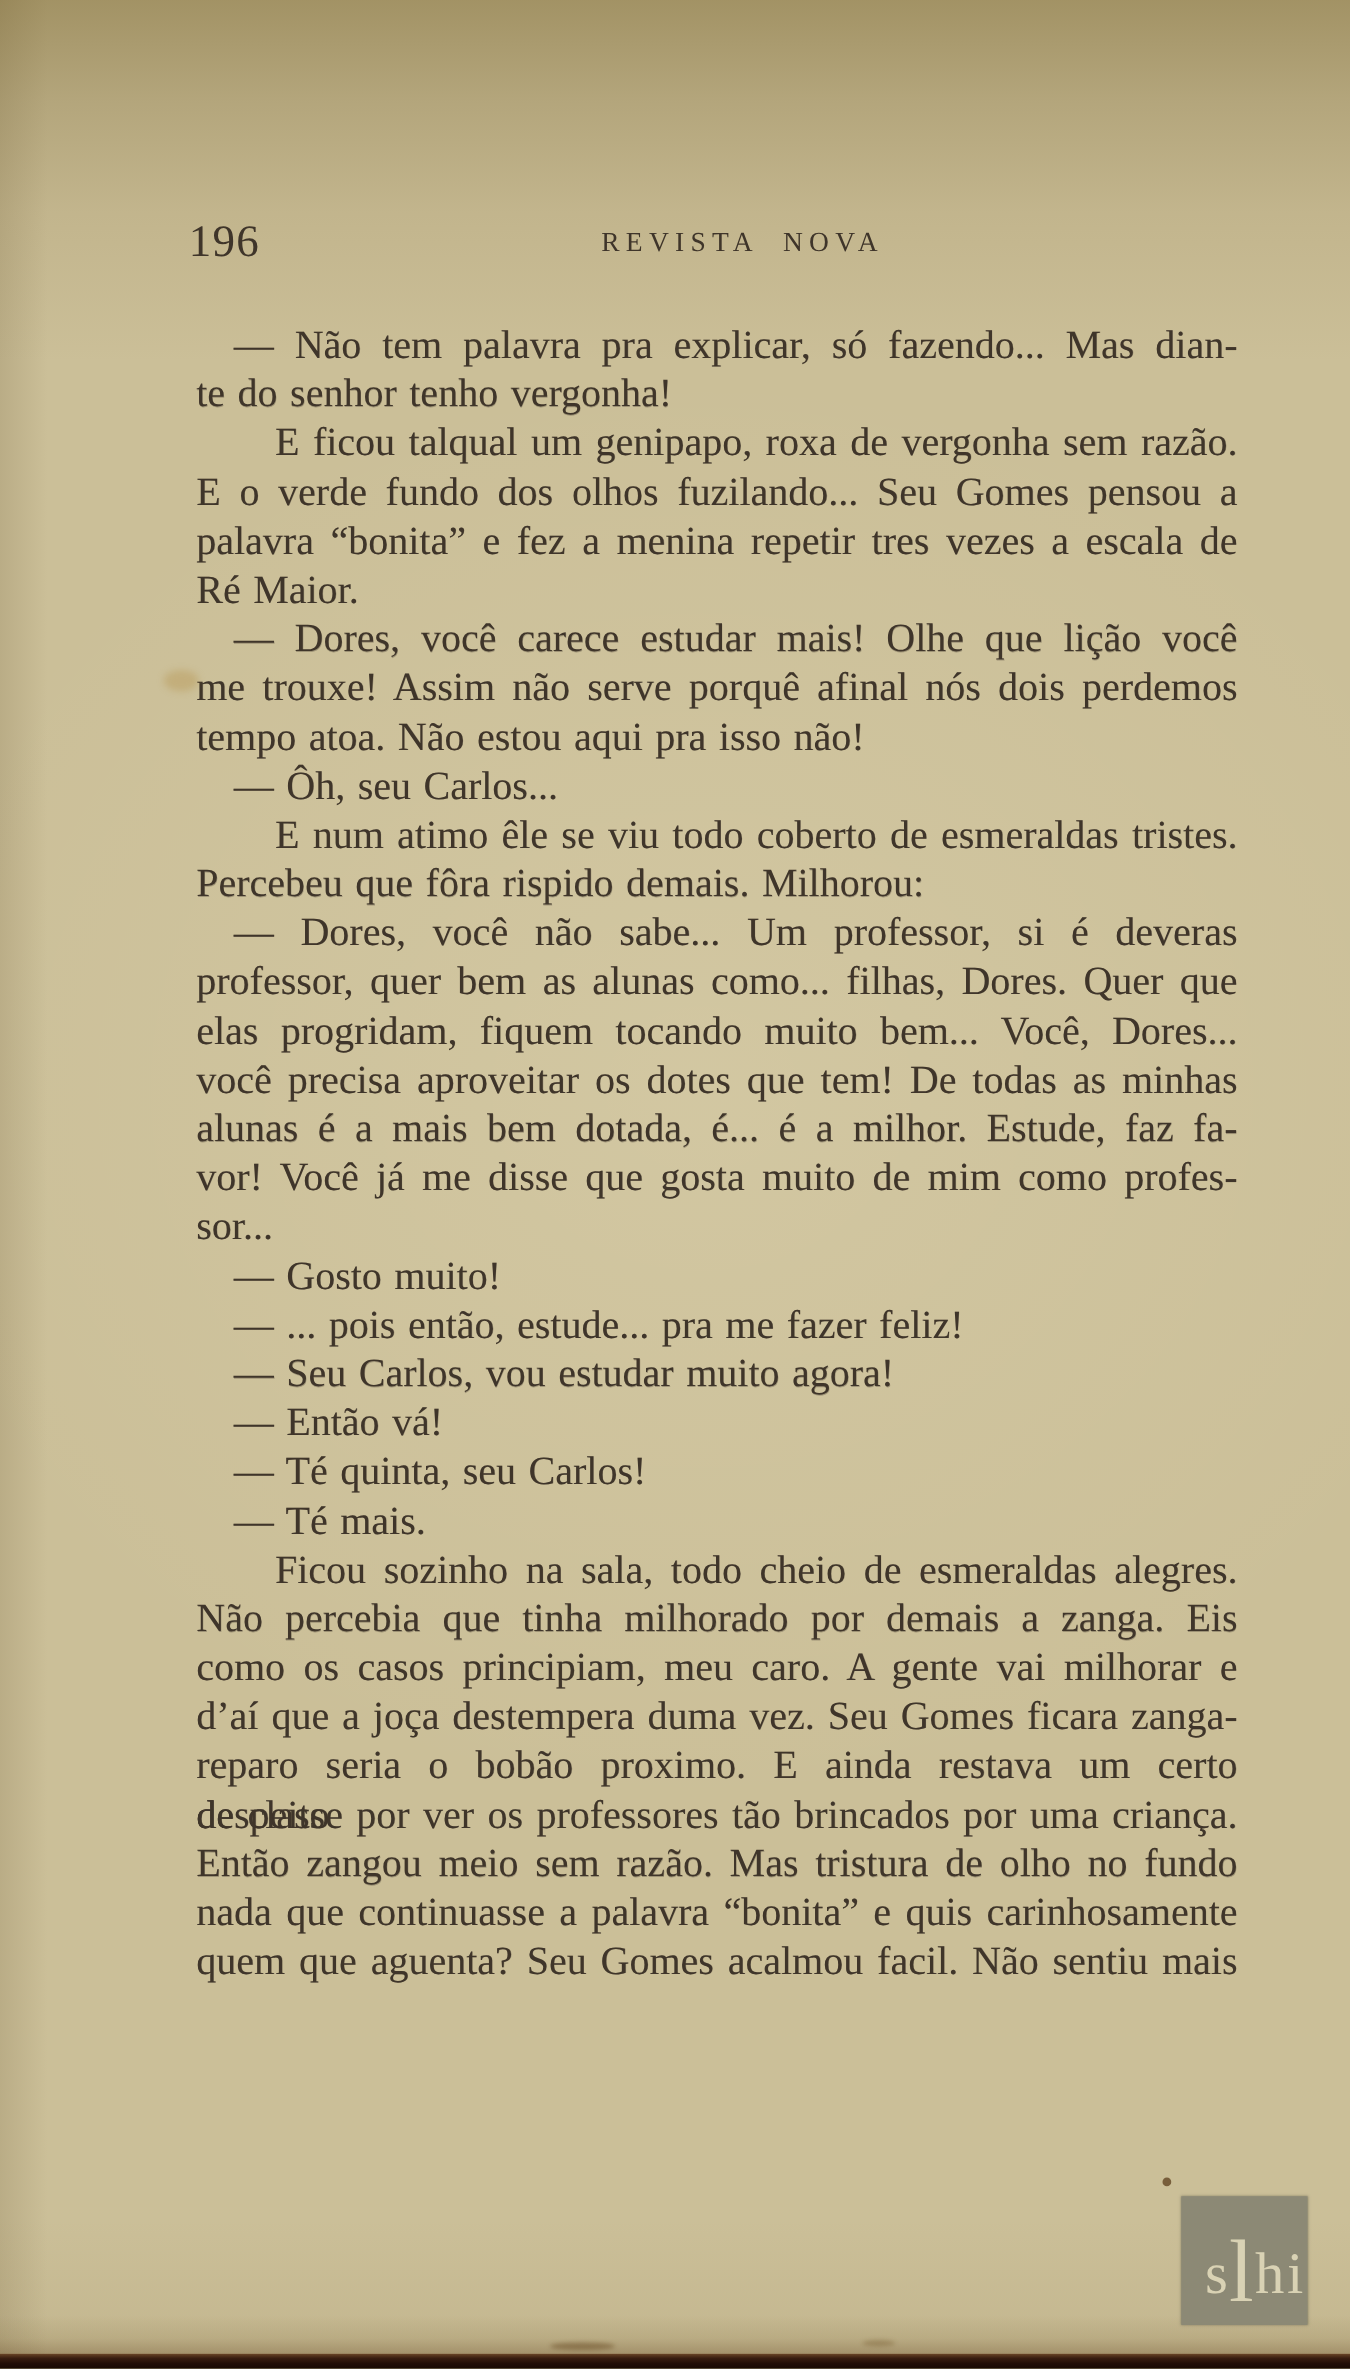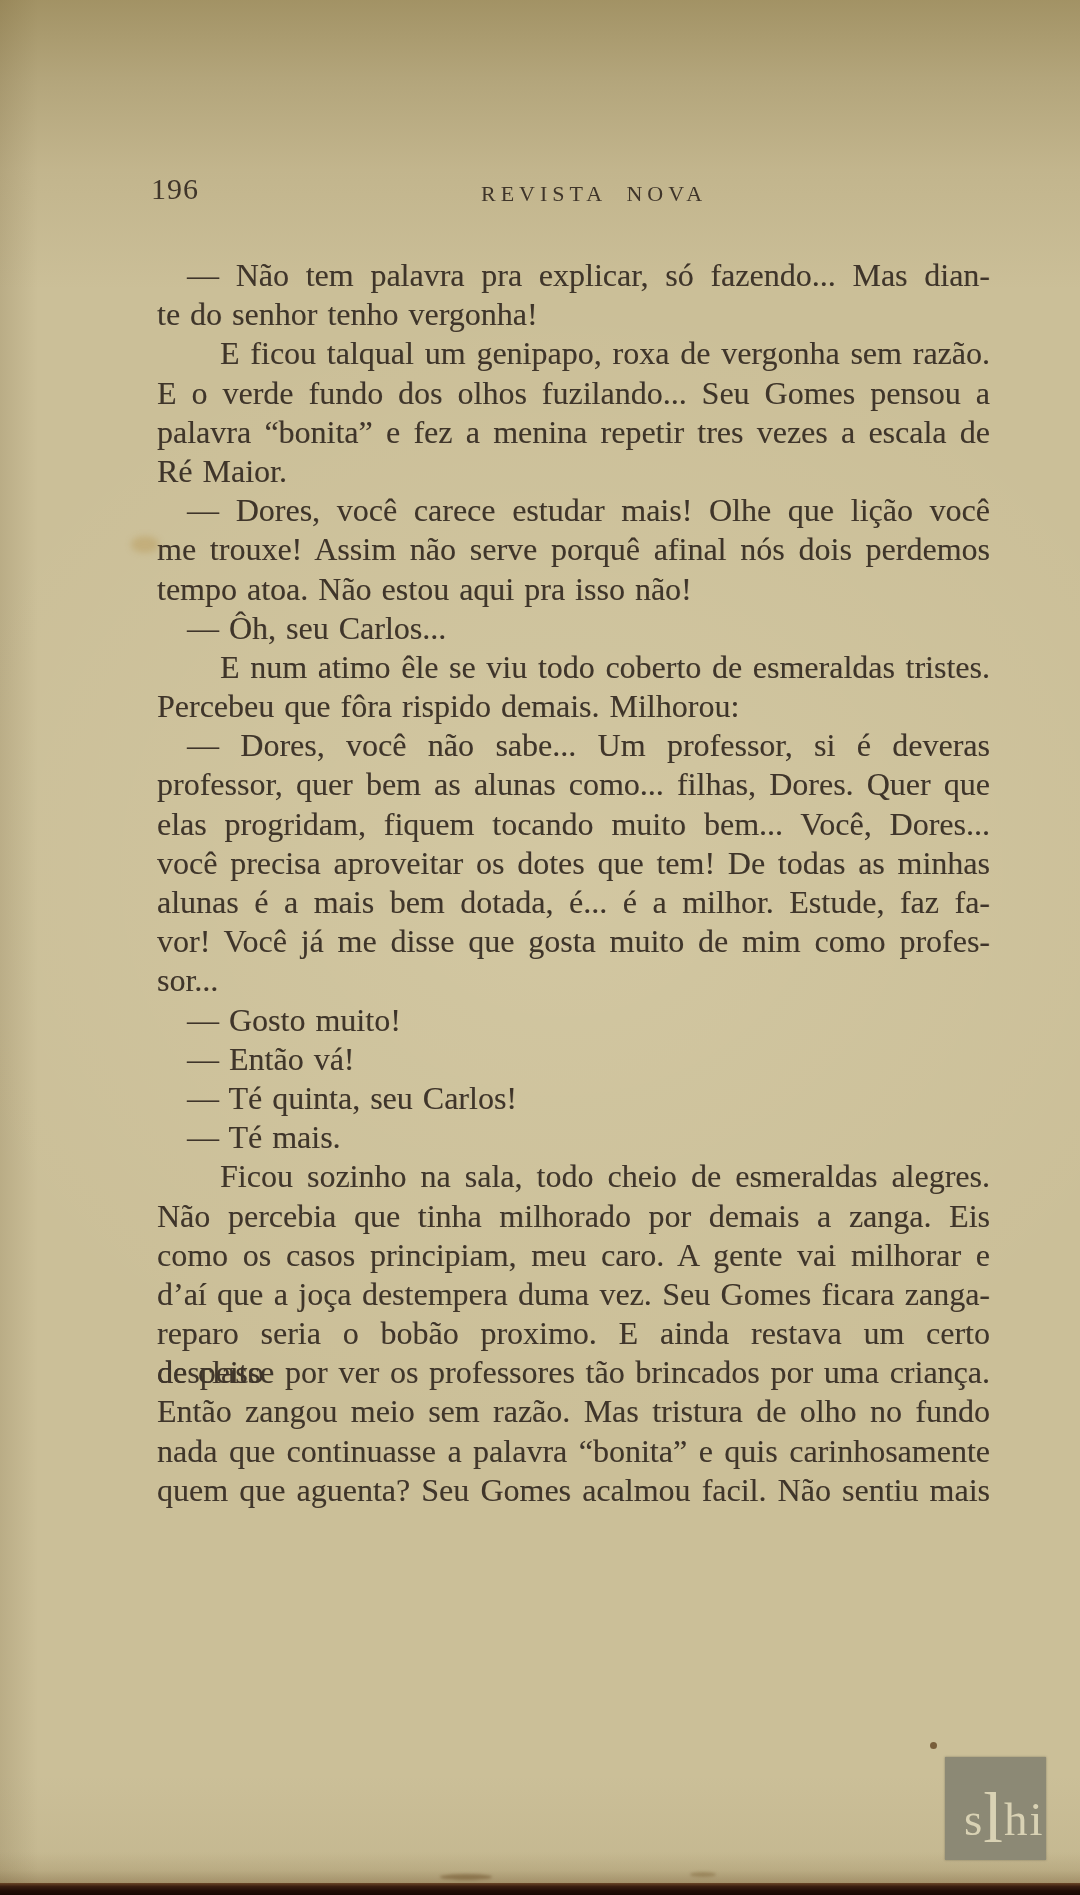--- a/index.html
+++ b/index.html
@@ -10,21 +10,21 @@
     font-family:"Liberation Serif","DejaVu Serif",serif;
     background:
       linear-gradient(180deg, rgba(106,85,30,0.42) 0px, rgba(112,92,42,0.26) 80px, rgba(130,108,60,0.12) 170px, rgba(0,0,0,0) 290px),
       linear-gradient(90deg, rgba(95,75,40,0.16) 0px, rgba(0,0,0,0) 38px),
       radial-gradient(ellipse 880px 760px at 52% 46%, rgba(255,248,220,0.14), rgba(0,0,0,0) 76%),
       linear-gradient(0deg, rgba(120,100,55,0.10) 0px, rgba(0,0,0,0) 120px),
       var(--paper,#cbbf98);
   }
   .page-number {
     position:absolute; left:151px; top:172px;
-    font-size:30px; color:var(--ink,#3f352a);
+    font-size:36px; color:var(--ink,#3f352a);
     letter-spacing:1px;
   }
   .journal-title {
     position:absolute; left:481px; top:181px;
     font-size:22px; color:var(--ink,#3f352a);
     letter-spacing:5px; word-spacing:10px;
     white-space:nowrap;
   }
   .text-block {
     position:absolute; left:157px; top:256px; width:833px;
@@ -97,20 +97,22 @@
       <div class="line indent justify">E num atimo êle se viu todo coberto de esmeraldas tristes.</div>
       <div class="line">Percebeu que fôra rispido demais. Milhorou:</div>
       <div class="line indent justify dash">— Dores, você não sabe... Um professor, si é deveras</div>
       <div class="line justify">professor, quer bem as alunas como... filhas, Dores. Quer que</div>
       <div class="line justify">elas progridam, fiquem tocando muito bem... Você, Dores...</div>
       <div class="line justify">você precisa aproveitar os dotes que tem! De todas as minhas</div>
       <div class="line justify">alunas é a mais bem dotada, é... é a milhor. Estude, faz fa-</div>
       <div class="line justify">vor! Você já me disse que gosta muito de mim como profes-</div>
       <div class="line">sor...</div>
       <div class="line indent dash">— Gosto muito!</div>
+      <div class="line indent dash">— ... pois então, estude... pra me fazer feliz!</div>
+      <div class="line indent dash">— Seu Carlos, vou estudar muito agora!</div>
       <div class="line indent dash">— Então vá!</div>
       <div class="line indent dash">— Té quinta, seu Carlos!</div>
       <div class="line indent dash">— Té mais.</div>
       <div class="line indent justify">Ficou sozinho na sala, todo cheio de esmeraldas alegres.</div>
       <div class="line justify">Não percebia que tinha milhorado por demais a zanga. Eis</div>
       <div class="line justify">como os casos principiam, meu caro. A gente vai milhorar e</div>
       <div class="line justify">d’aí que a joça destempera duma vez. Seu Gomes ficara zanga-</div>
       <div class="line justify">reparo seria o bobão proximo. E ainda restava um certo despeito</div>
       <div class="line justify">de classe por ver os professores tão brincados por uma criança.</div>
       <div class="line justify">Então zangou meio sem razão. Mas tristura de olho no fundo</div>

